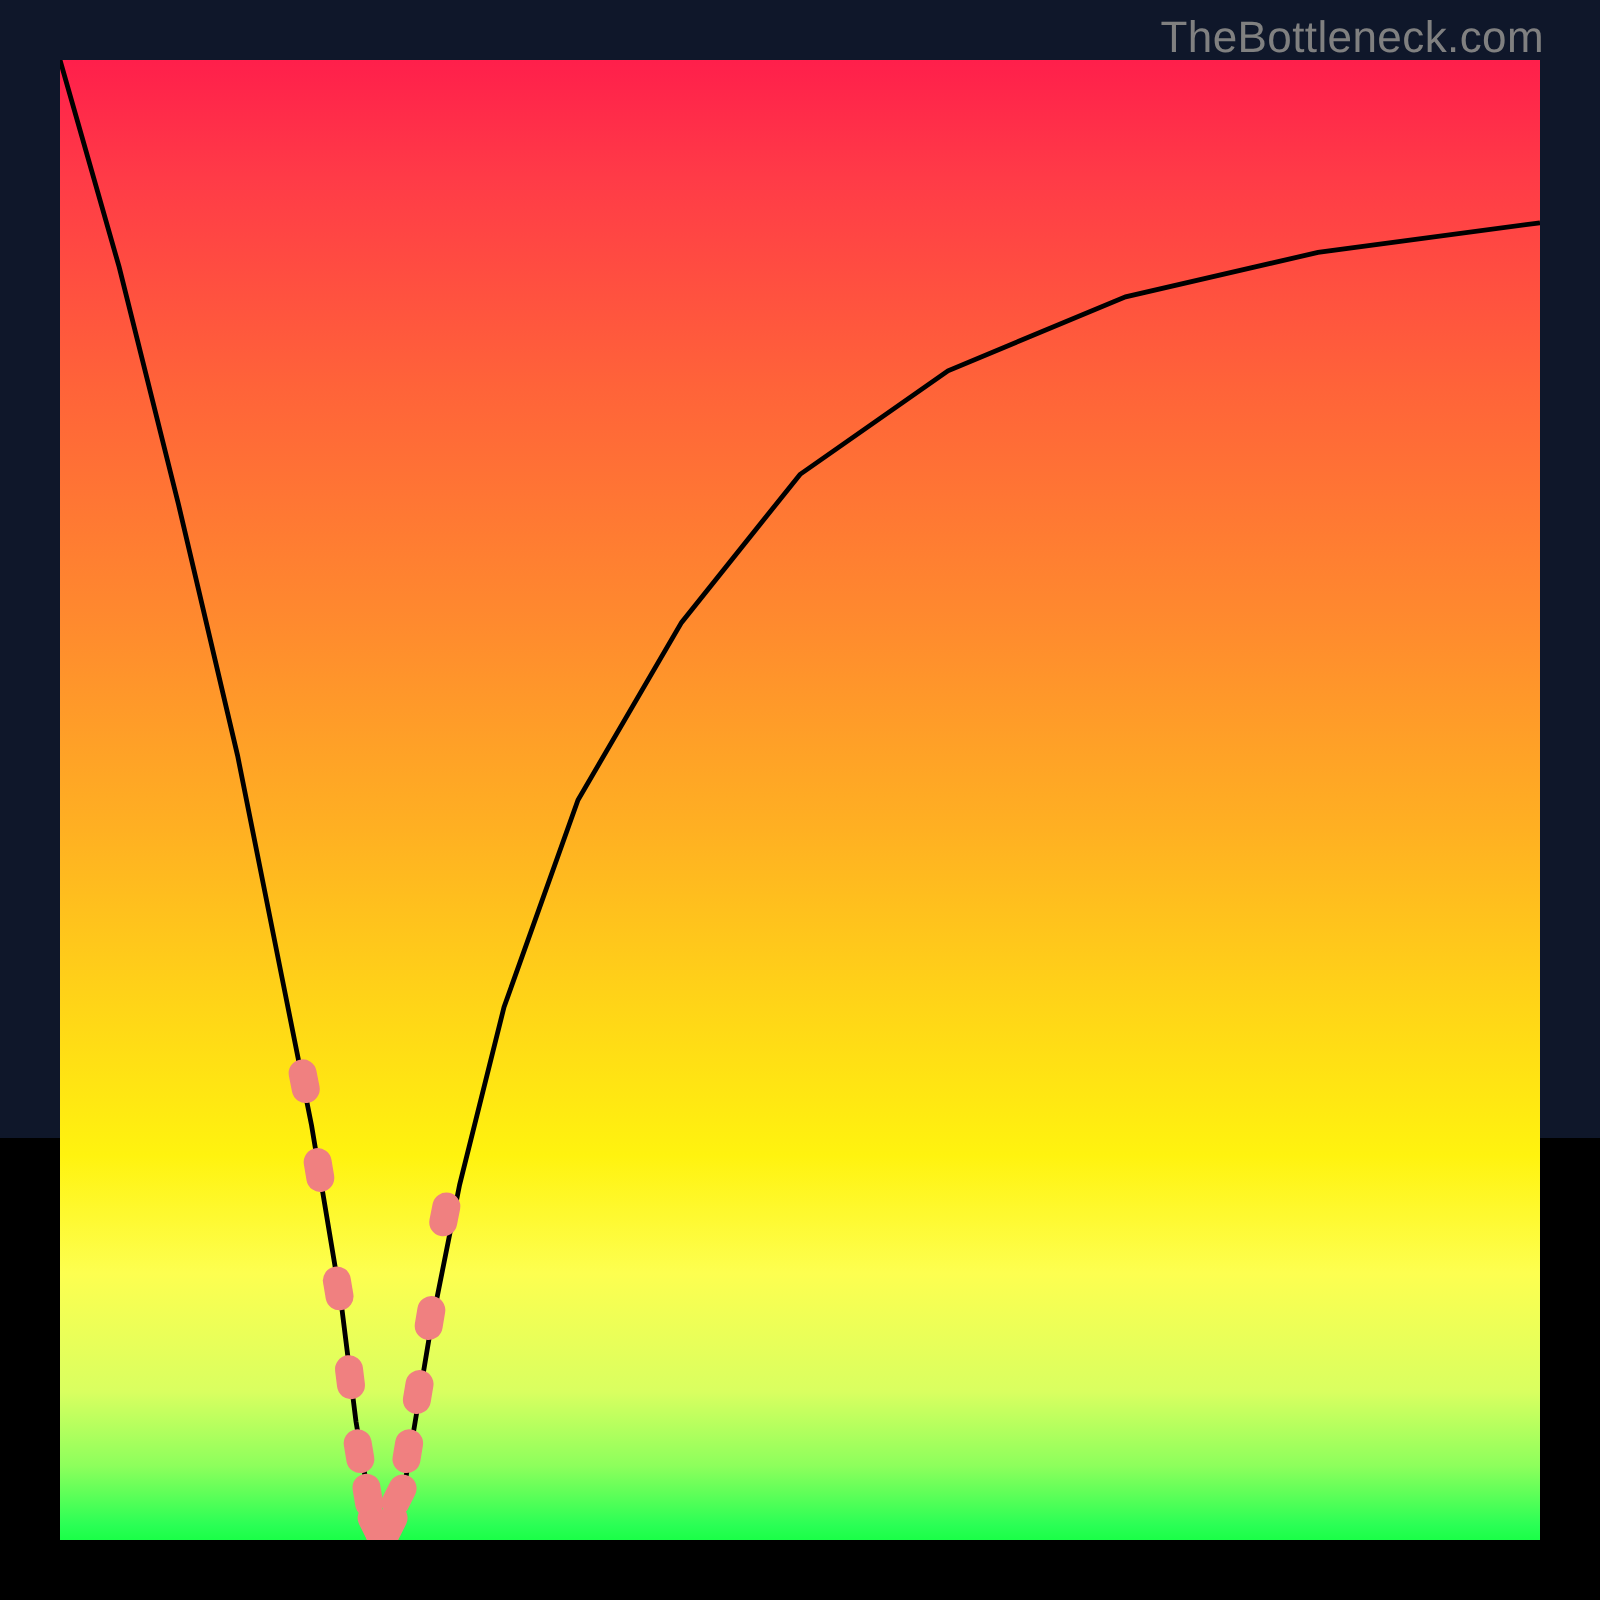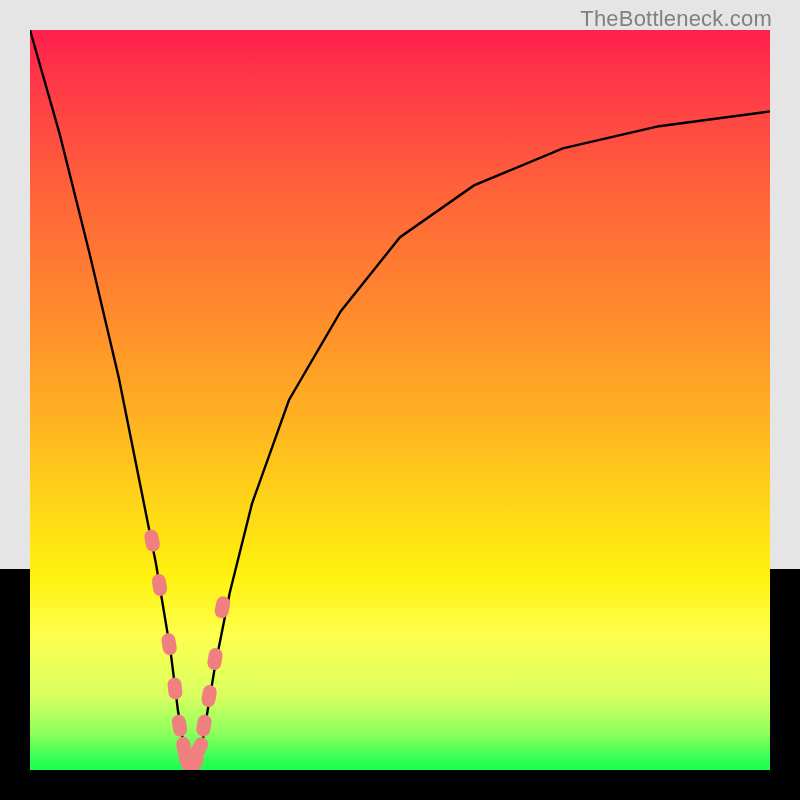--- a/index.html
+++ b/index.html
@@ -10,21 +10,21 @@
     overflow: hidden;
     background: #000;
     font-family: Arial, Helvetica, sans-serif;
   }
   .frame {
     position: absolute;
     top: 0;
     left: 0;
     width: 800px;
     height: 569px;
-    background: #e5e5e5;
+    background: #0f172a;
   }
   .plot-area {
     position: absolute;
     top: 30px;
     left: 30px;
     width: 740px;
     height: 740px;
     
     background: linear-gradient(
       to bottom,

